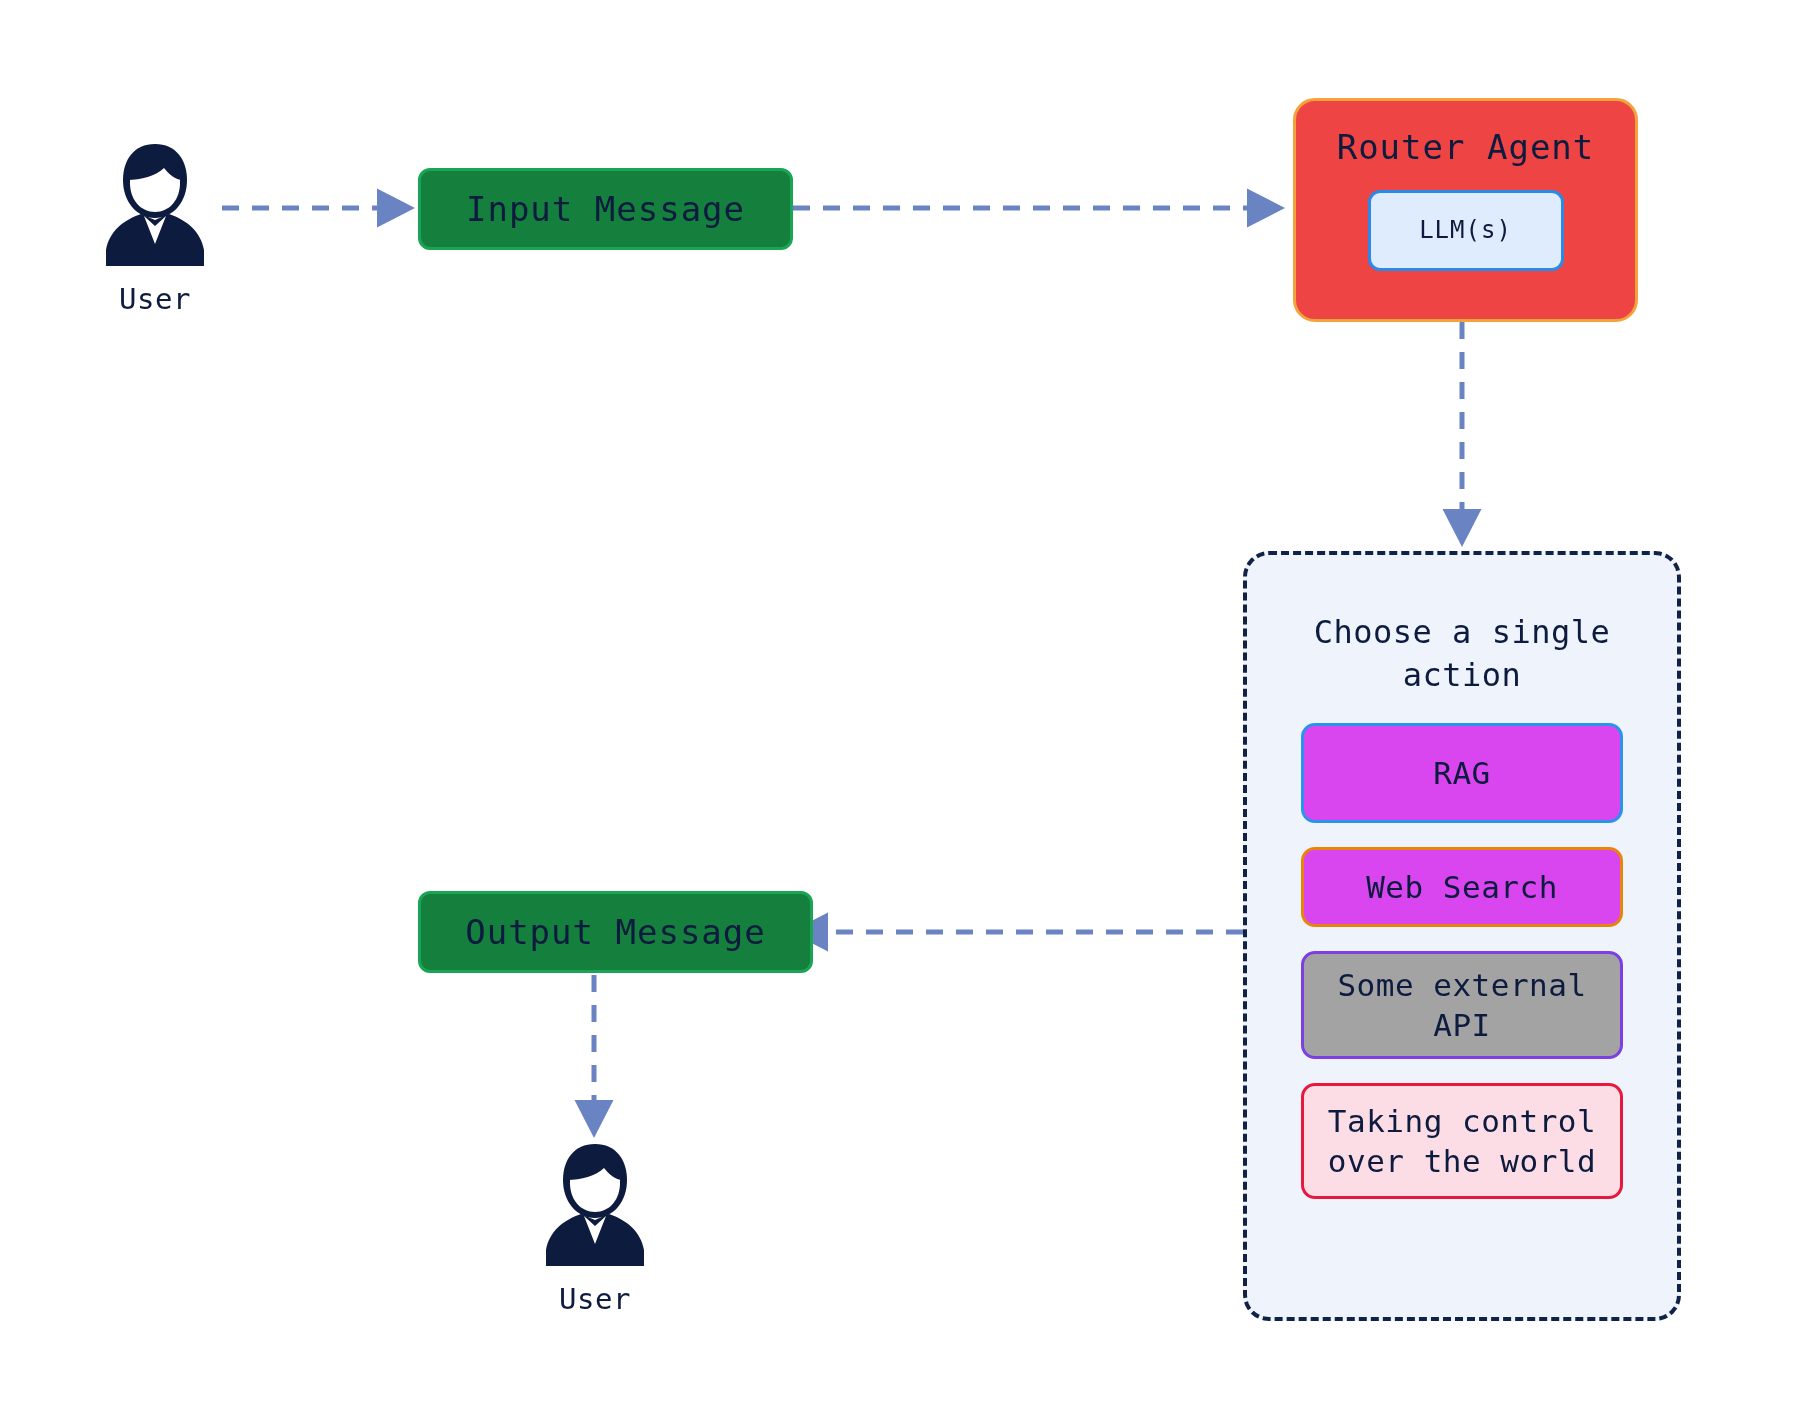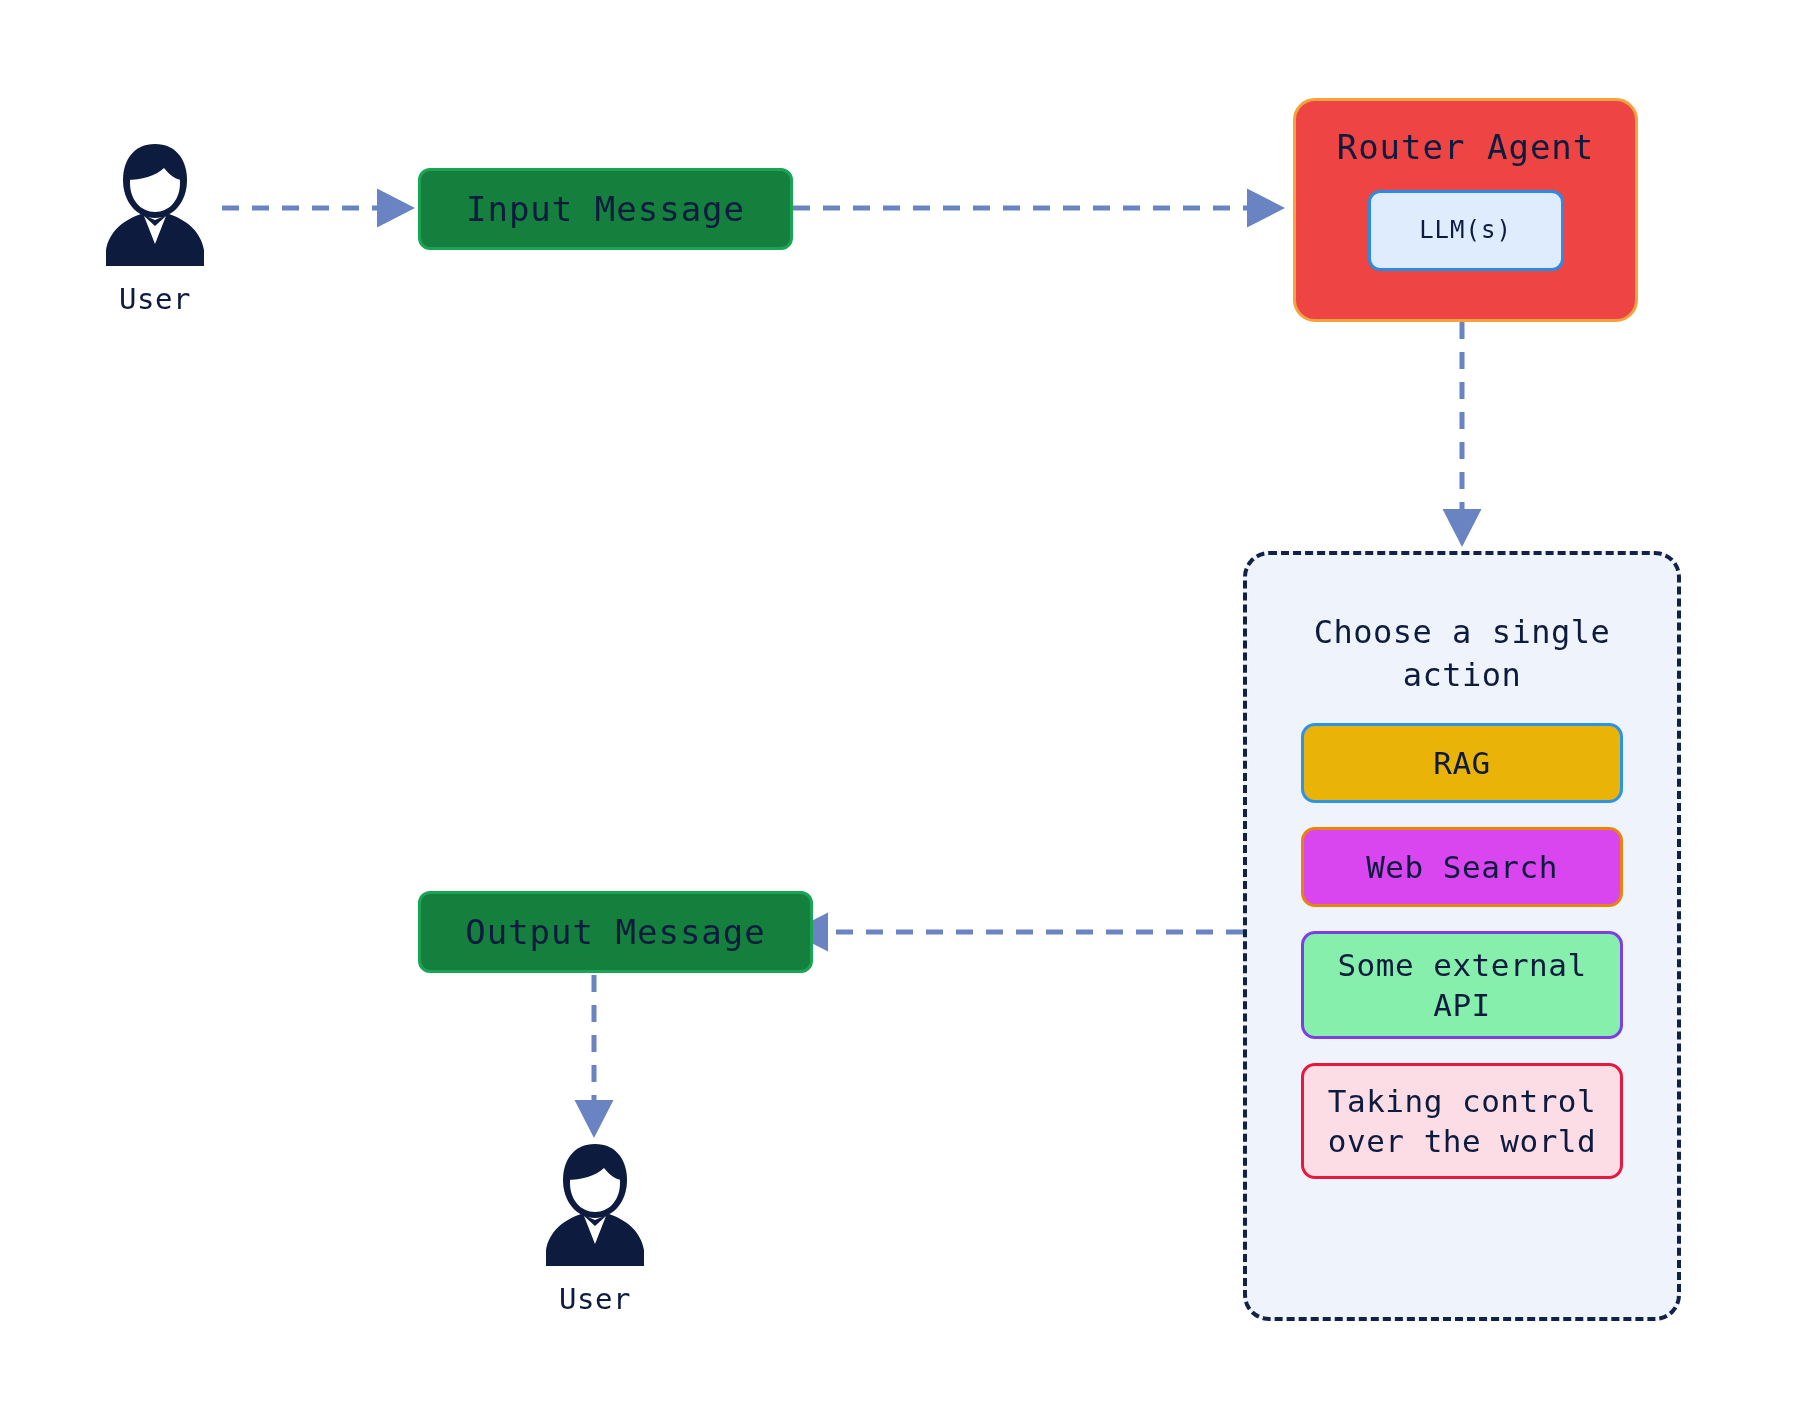--- a/index.html
+++ b/index.html
@@ -107,23 +107,23 @@
     border-style: solid;
     border-radius: 14px;
     display: flex; align-items: center; justify-content: center;
     text-align: center;
     white-space: pre-line;
     font-size: 31px;
     line-height: 1.3;
     letter-spacing: 0.5px;
     margin-bottom: 24px;
   }
-  .act-rag      { background:#eab308; border-color:#2a93ea; height: 80px; }
+  .act-rag      { background:#d946ef; border-color:#2a93ea; height: 100px; }
   .act-web      { background:#d946ef; border-color:#e8840c; height: 80px; }
-  .act-api      { background:#86efac; border-color:#7b3fe4; height: 108px; }
+  .act-api      { background:#a3a3a3; border-color:#7b3fe4; height: 108px; }
   .act-control  { background:#fcdde6; border-color:#e8173d; height: 116px; margin-bottom: 0; }
 </style>
 </head>
 <body>
 
 <div id="canvas">
 
   <svg id="arrows" viewBox="0 0 1796 1408" xmlns="http://www.w3.org/2000/svg">
     <defs>
       <marker id="ah" markerWidth="9" markerHeight="9" refX="6.2" refY="4.5" orient="auto" markerUnits="strokeWidth">

